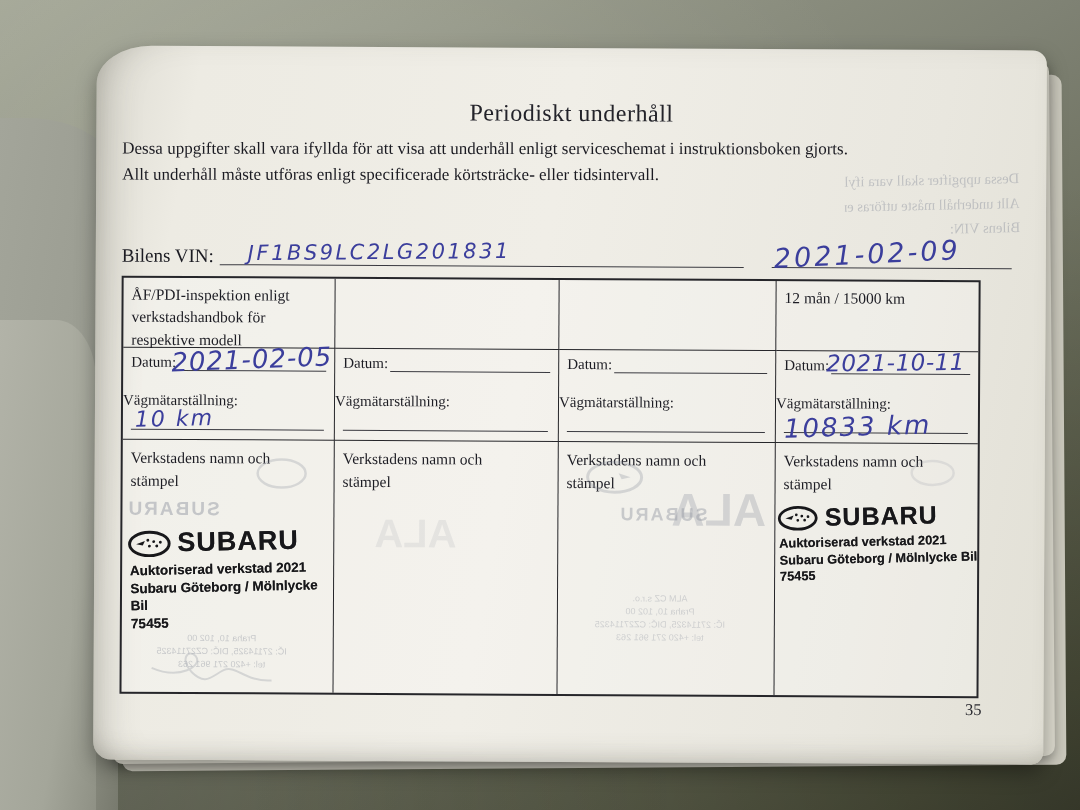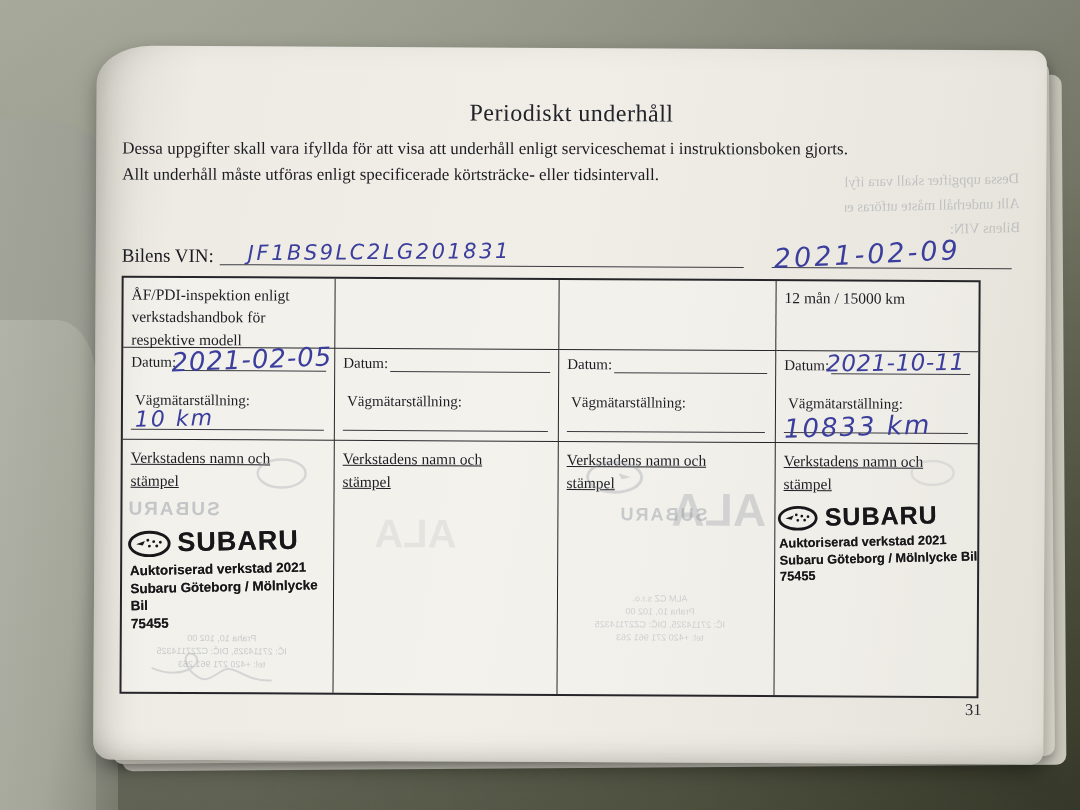--- a/index.html
+++ b/index.html
@@ -44,28 +44,28 @@
 
   .service-table{position:absolute;top:230px;left:26px;border:2.2px solid #26262a;background:rgba(255,255,255,0.25);
     display:grid;grid-template-columns:212px 224px 217px 202px;grid-template-rows:70px 92px 252px;}
   .cell{position:relative;border-right:1.6px solid #26262a;border-bottom:1.6px solid #26262a;box-sizing:border-box;padding:6px 8px;overflow:visible;}
   .cell.last-col{border-right:none;}
   .cell.last-row{border-bottom:none;}
   .hdr{font-size:15.5px;line-height:1.45;color:#1d1d24;}
   .datum-row-line{display:flex;align-items:flex-end;}
   .small-lbl{font-size:15px;color:#1d1d24;white-space:nowrap;}
   .fill-line{flex:1;border-bottom:1.4px solid #3a3a40;height:14px;margin-left:2px;}
-  .odo-lbl{position:absolute;top:44px;left:12px;font-size:15px;color:#1d1d24;}
+  .odo-lbl{position:absolute;top:44px;left:0;font-size:15px;color:#1d1d24;}
   .odo-line{position:absolute;left:8px;right:10px;bottom:9px;border-bottom:1.4px solid #3a3a40;}
   .datum-ink1{position:absolute;top:-4px;left:48px;font-size:26px;letter-spacing:1px;transform:rotate(-2.5deg);}
   .datum-ink4{position:absolute;top:-2px;left:50px;font-size:23px;letter-spacing:0.5px;transform:rotate(-1deg);}
   .odo-ink1{position:absolute;bottom:8px;left:12px;font-size:22px;letter-spacing:2px;transform:rotate(-1.5deg);}
   .odo-ink4{position:absolute;bottom:1px;left:8px;font-size:26px;letter-spacing:2px;transform:rotate(-2deg);}
 
-  .stamp-lbl{font-size:15.5px;line-height:1.5;color:#1d1d24;text-decoration:underline;}
+  .stamp-lbl{font-size:15.5px;line-height:1.5;color:#1d1d24;}
   .stamp{position:absolute;color:#17171a;transform:rotate(-1.5deg);text-shadow:0 0 0.5px rgba(20,20,20,0.7);}
   .stamp-1{top:86px;left:6px;}
   .stamp-4{top:58px;left:2px;}
   .brand-row{display:flex;align-items:center;gap:6px;}
   .brand-txt{font-family:"Liberation Sans",sans-serif;font-weight:bold;font-size:27px;letter-spacing:1px;}
   .stamp-4 .brand-txt{font-size:25px;}
   .stamp-lines{font-family:"Liberation Sans",sans-serif;font-weight:bold;font-size:13.5px;line-height:1.3;margin-top:3px;margin-left:2px;}
   .stamp-4 .stamp-lines{font-size:12.8px;}
 
   .bleed{position:absolute;color:#8e939f;transform:scaleX(-1);font-family:"Liberation Sans",sans-serif;}
@@ -251,15 +251,15 @@
           </div>
           <div class="stamp-lines">
             <div>Auktoriserad verkstad 2021</div>
             <div>Subaru Göteborg / Mölnlycke Bil</div>
             <div>75455</div>
           </div>
         </div>
       </div>
     </div>
 
-    <div class="page-number">31</div>
+    <div class="page-number">35</div>
   </div>
 </div>
 
 </body></html>

